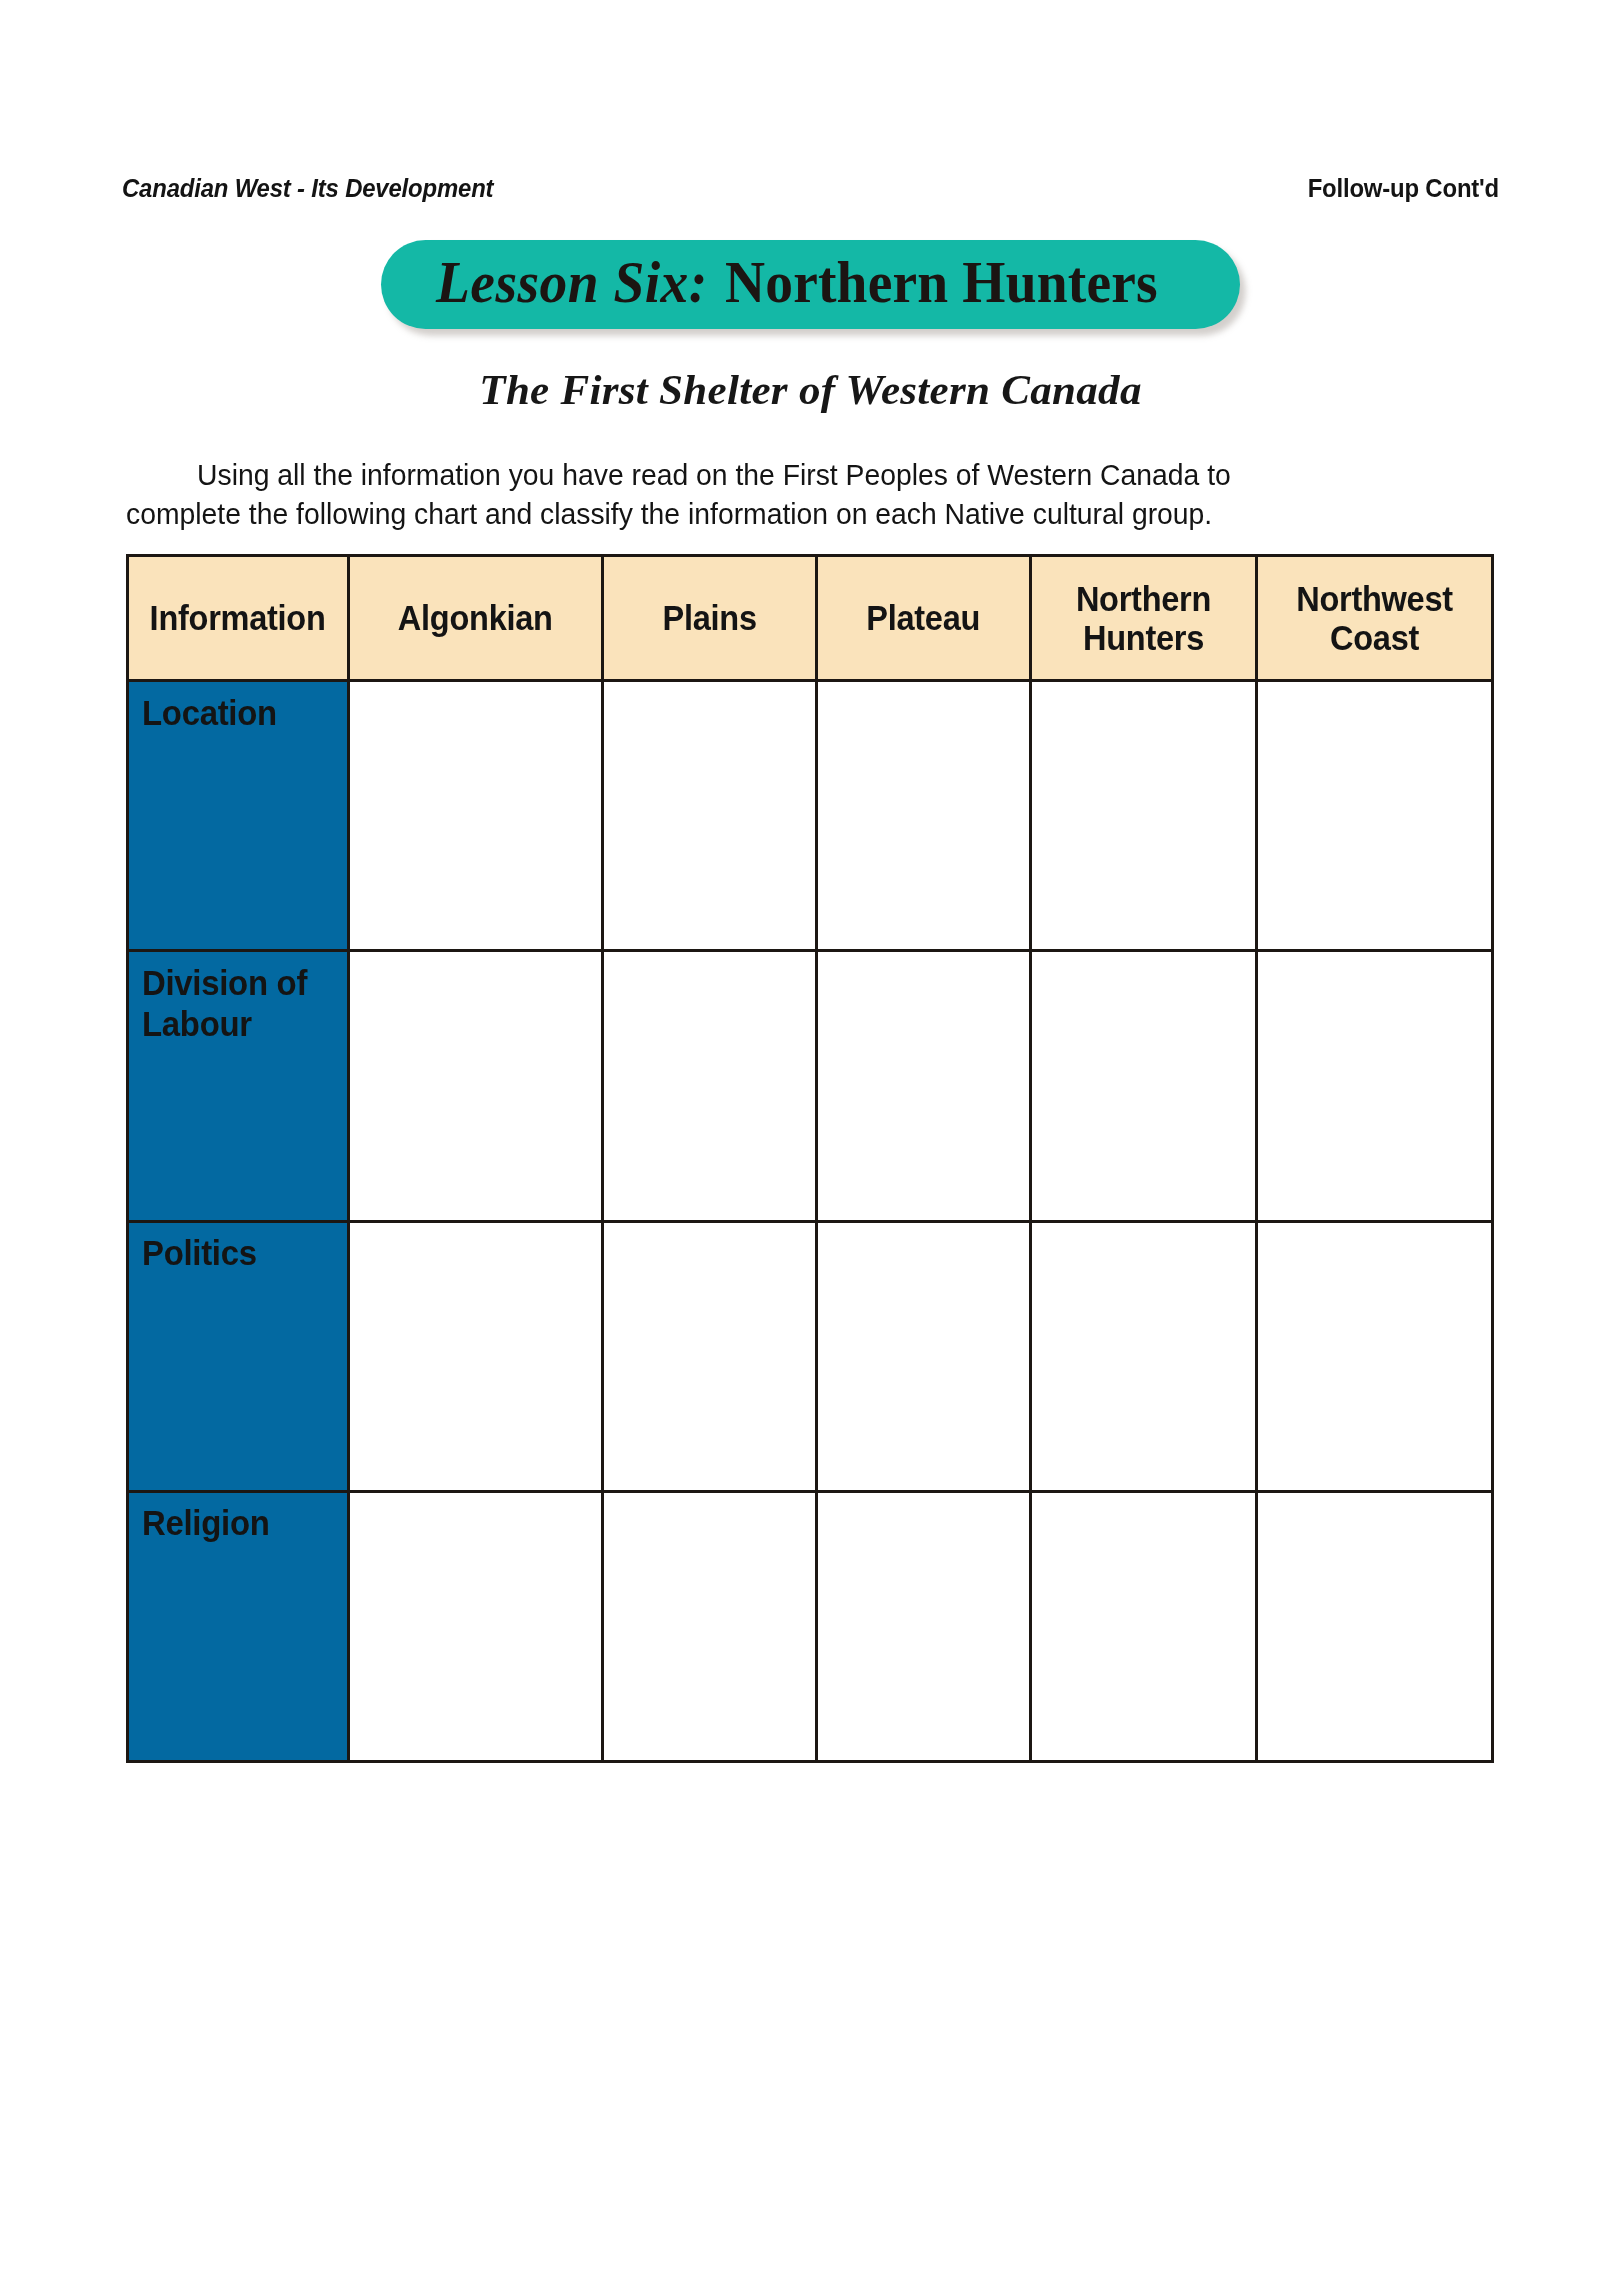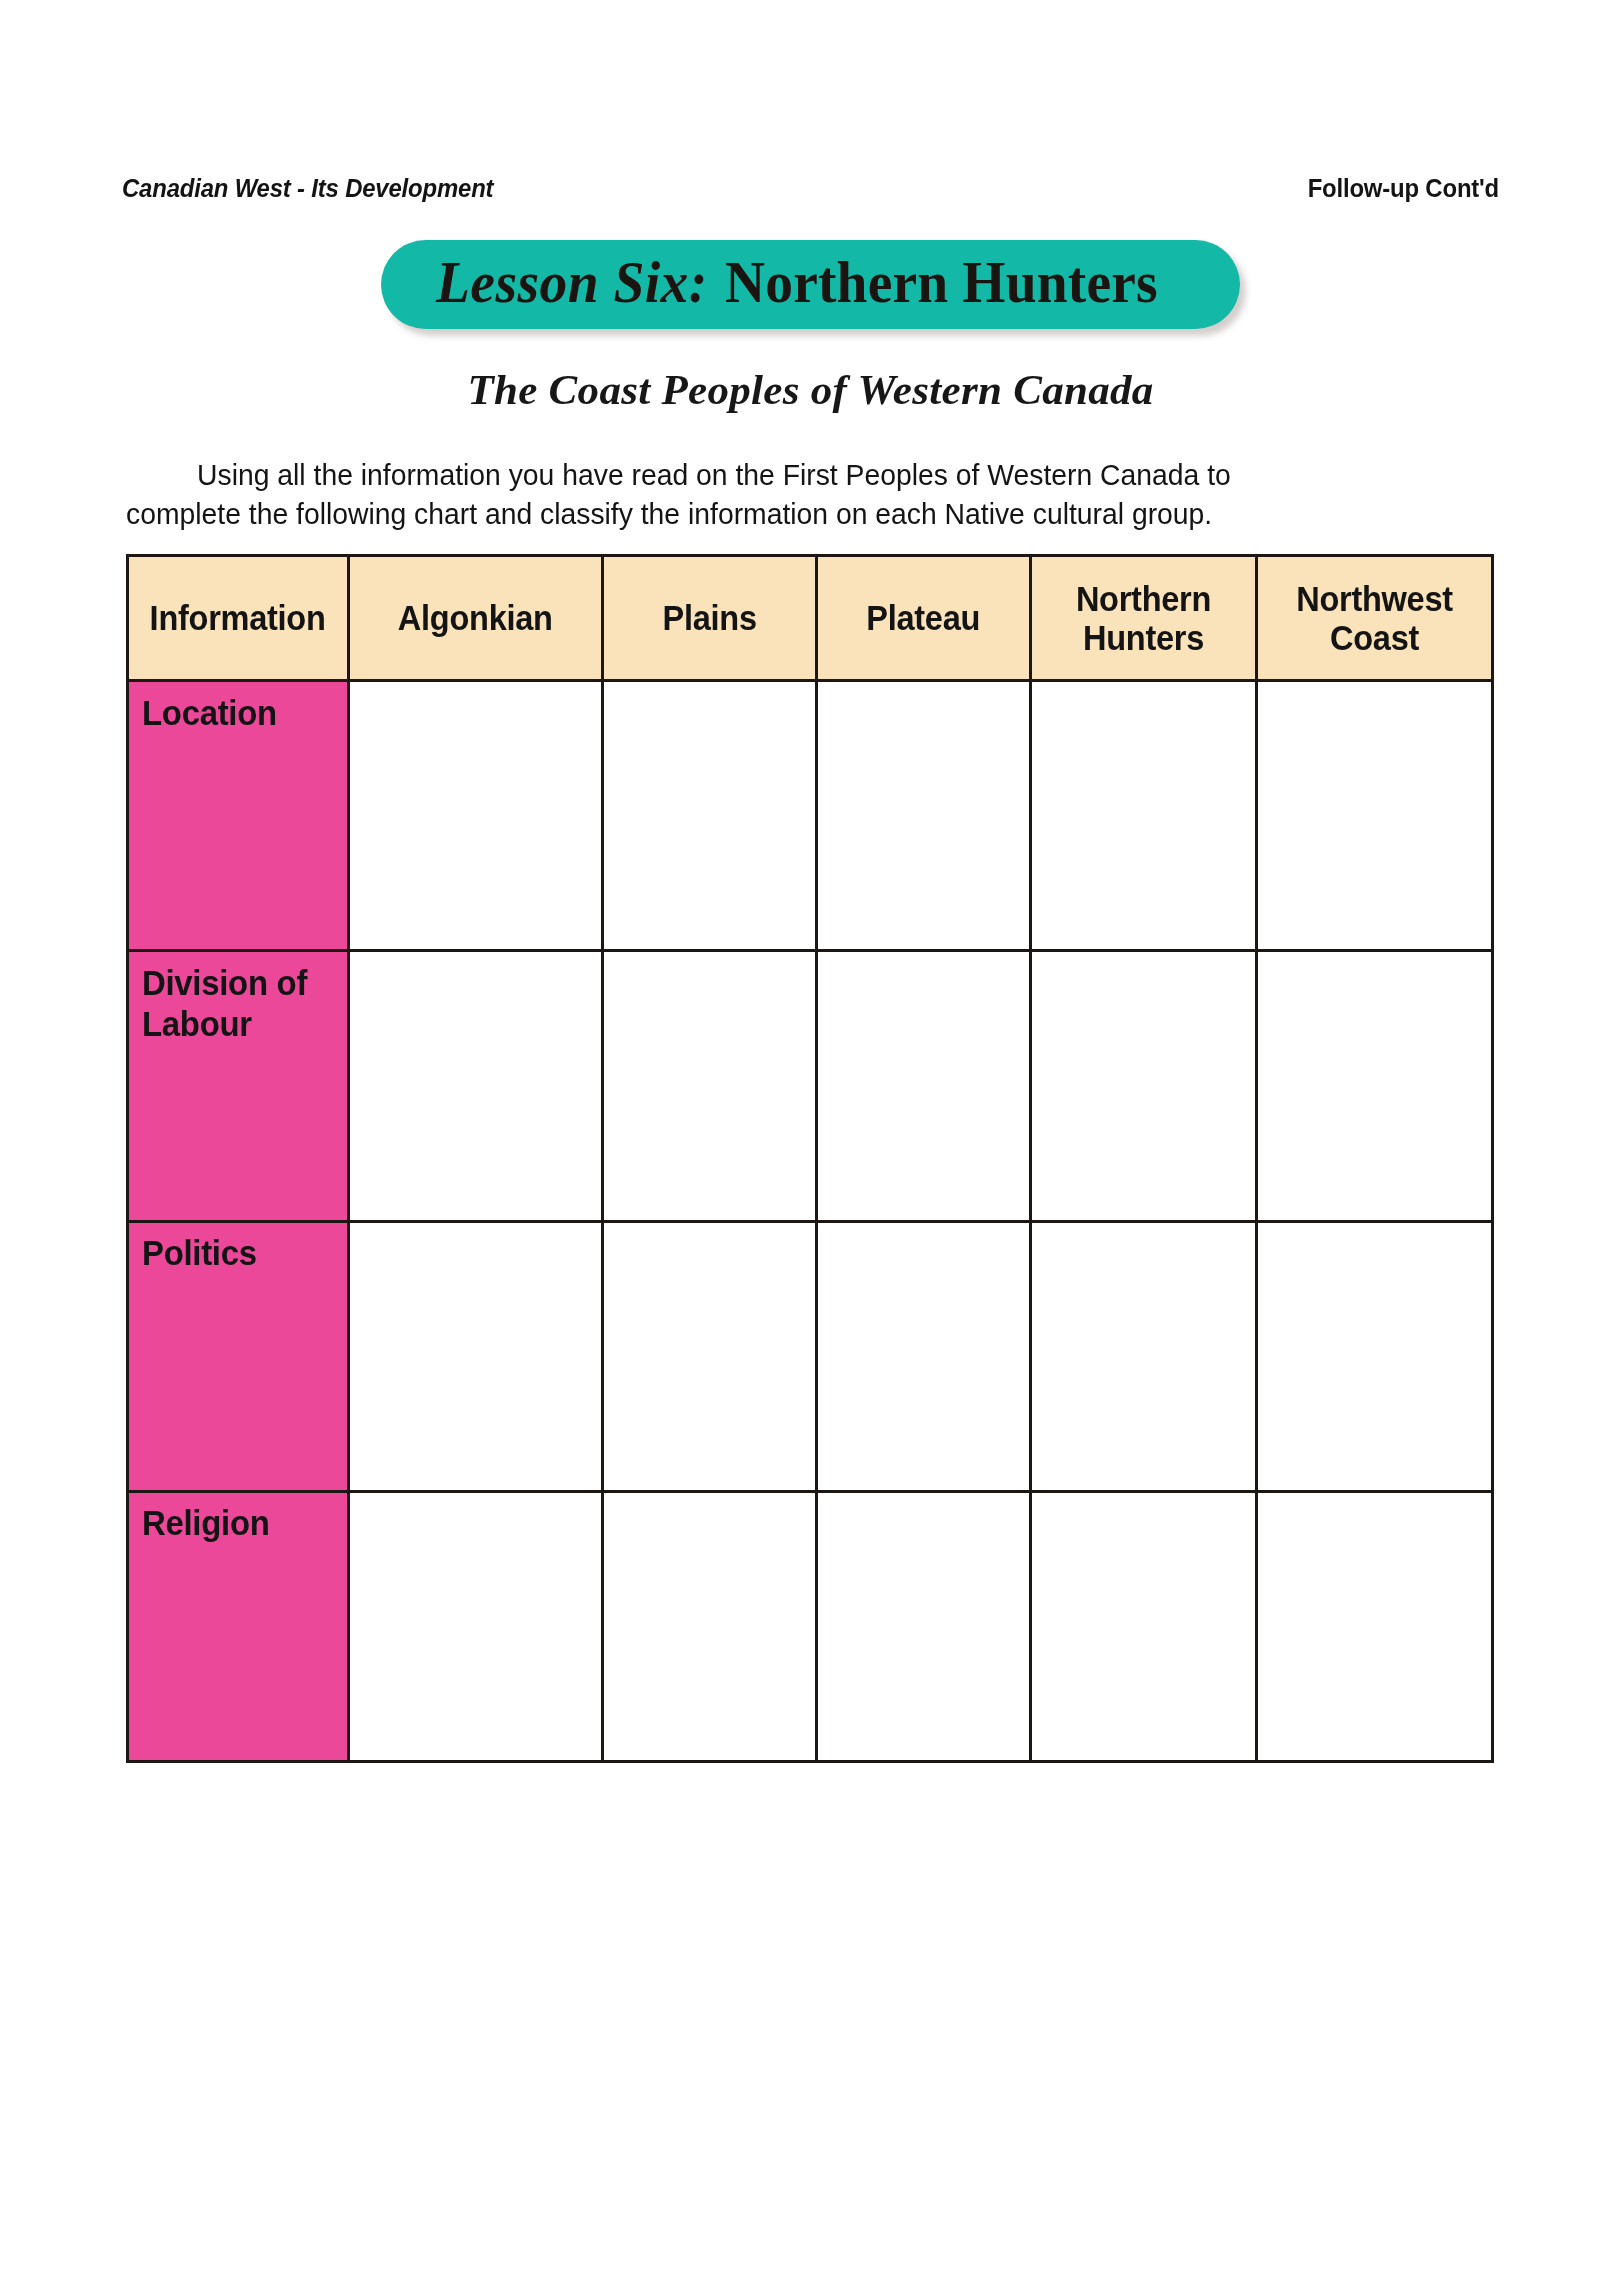--- a/index.html
+++ b/index.html
@@ -150,21 +150,21 @@
     font-size: 35px;
     line-height: 1.12;
     color: #141414;
     letter-spacing: -0.3px;
   }
   .chart th span {
     display: inline-block;
     transform: scaleX(0.93);
   }
   .chart td.rowlabel {
-    background: #ec4899;
+    background: #0369a1;
     padding: 9.5px 0 0 13.3px;
     font-family: "Liberation Sans", sans-serif;
     font-weight: bold;
     font-size: 35px;
     line-height: 1.18;
     color: #141414;
     letter-spacing: -0.3px;
   }
   .chart td.rowlabel span {
     display: inline-block;
@@ -200,21 +200,21 @@
     <div class="rh-left">Canadian West - Its Development</div>
     <div class="rh-right">Follow-up Cont'd</div>
   </div>
 
   <div class="title-wrap">
     <div class="title-pill">
       <span class="title-lesson">Lesson Six:</span><span class="title-topic"> Northern Hunters</span>
     </div>
   </div>
 
-  <div class="subtitle">The Coast Peoples of Western Canada</div>
+  <div class="subtitle">The First Shelter of Western Canada</div>
 
   <div class="instructions">Using all the information you have read on the First Peoples of Western Canada to complete the following chart and classify the information on each Native cultural group.</div>
 
   <table class="chart">
     <colgroup>
       <col class="col-info">
         <col class="col-alg">
         <col class="col-plains">
       <col class="col-plat">
         <col class="col-nh">

